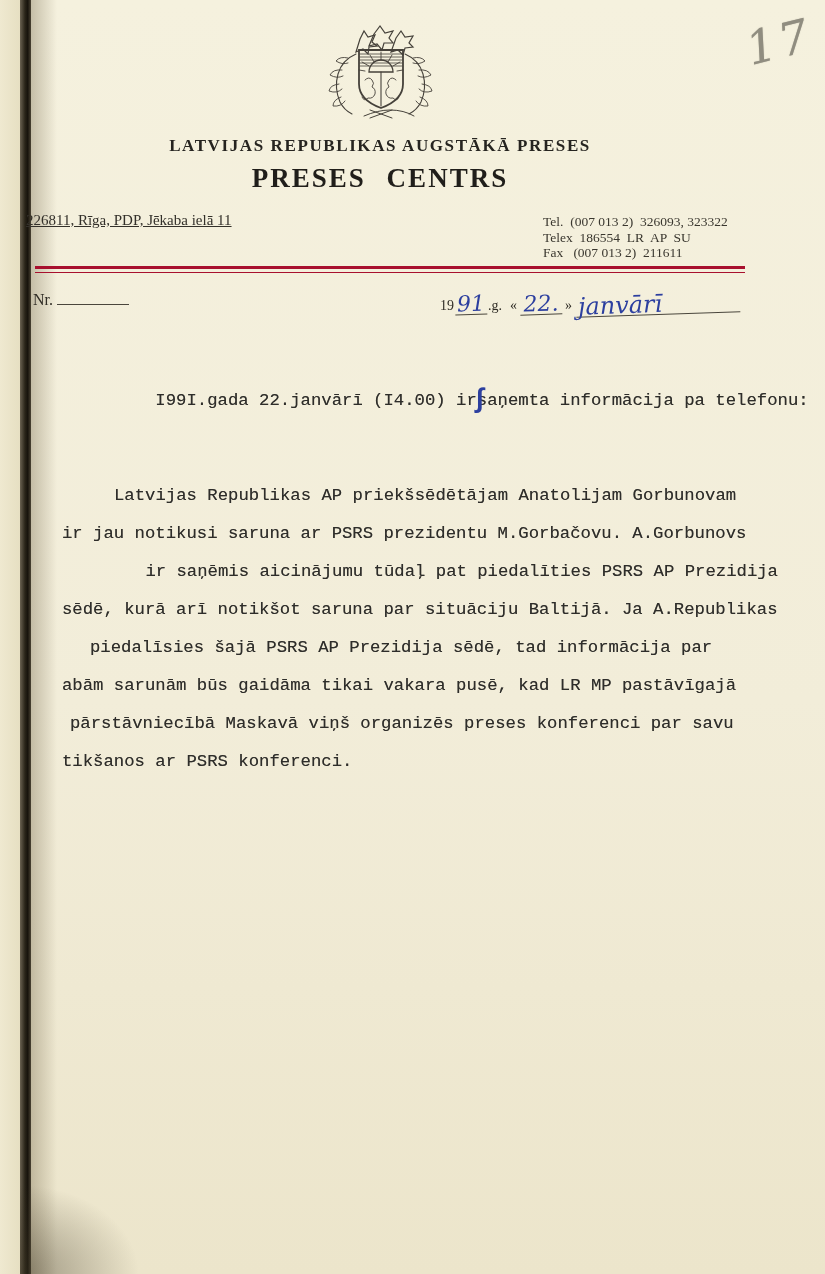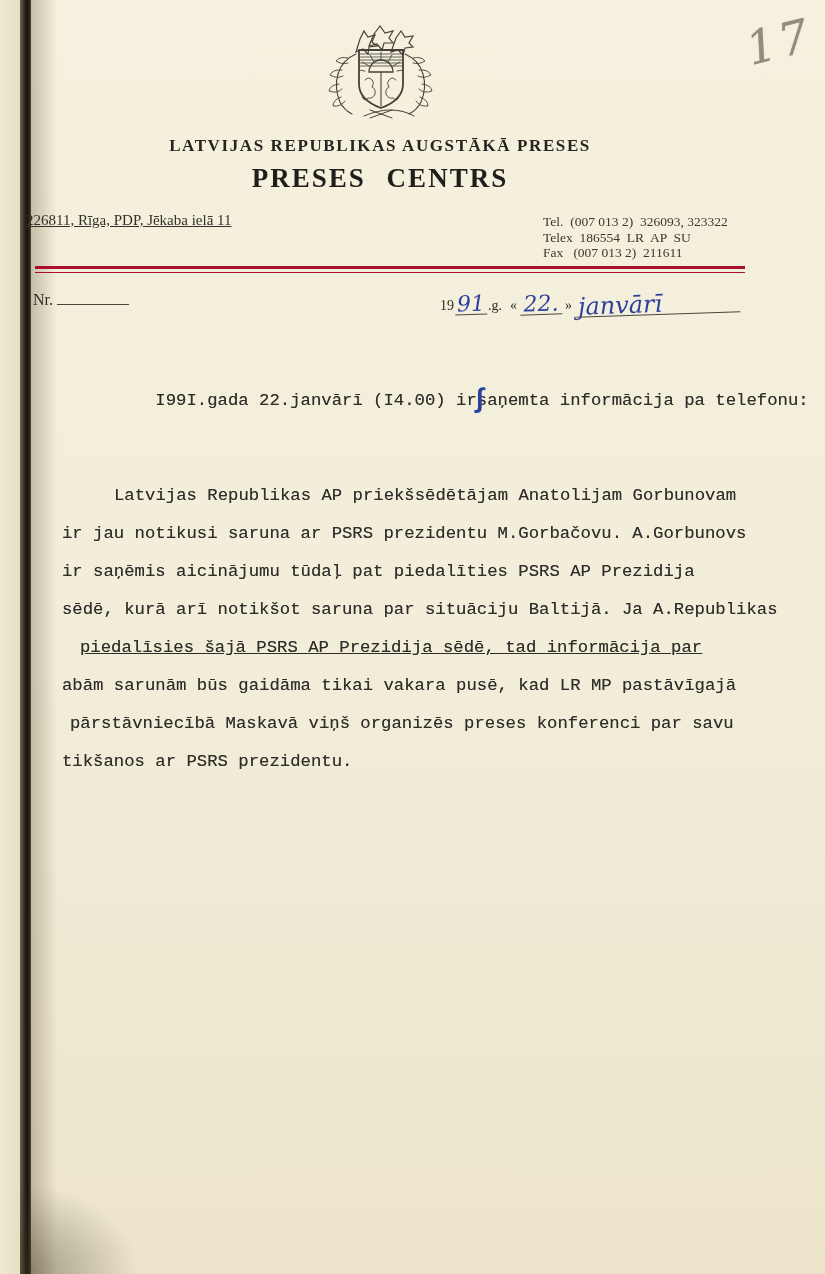--- a/index.html
+++ b/index.html
@@ -158,22 +158,22 @@
     <span class="hw hw-slot slot-month">janvārī</span>
   </div>
 
   <div class="body-block">
     <div class="intro-line">
       <span>   I99I.gada 22.janvārī (I4.00) ir</span><span class="insert-mark">∫</span><span>saņemta informācija pa telefonu:</span>
     </div>
     <div class="para">
         <div class="body-line" style="margin-left: 52px;">Latvijas Republikas AP priekšsēdētājam Anatolijam Gorbunovam</div>
         <div class="body-line" style="margin-left: 0px;">ir jau notikusi saruna ar PSRS prezidentu M.Gorbačovu. A.Gorbunovs</div>
-        <div class="body-line" style="margin-left: 0px;">ir saņēmis aicinājumu tūdaļ pat piedalīties PSRS AP Prezidija</div>
+        <div class="body-line" style="margin-left: 0px; text-align: right;">ir saņēmis aicinājumu tūdaļ pat piedalīties PSRS AP Prezidija</div>
         <div class="body-line" style="margin-left: 0px;">sēdē, kurā arī notikšot saruna par situāciju Baltijā. Ja A.Republikas</div>
-        <div class="body-line" style="margin-left: 18px; text-decoration: underline;">piedalīsies šajā PSRS AP Prezidija sēdē, tad informācija par</div>
+        <div class="body-line" style="margin-left: 28px;">piedalīsies šajā PSRS AP Prezidija sēdē, tad informācija par</div>
         <div class="body-line" style="margin-left: 0px;">abām sarunām būs gaidāma tikai vakara pusē, kad LR MP pastāvīgajā</div>
         <div class="body-line" style="margin-left: 8px;">pārstāvniecībā Maskavā viņš organizēs preses konferenci par savu</div>
-        <div class="body-line" style="margin-left: 0px;">tikšanos ar PSRS prezidentu.</div>
+        <div class="body-line" style="margin-left: 0px;">tikšanos ar PSRS konferenci.</div>
       </div>
   </div>
 
 </div>
 
 </body></html>

